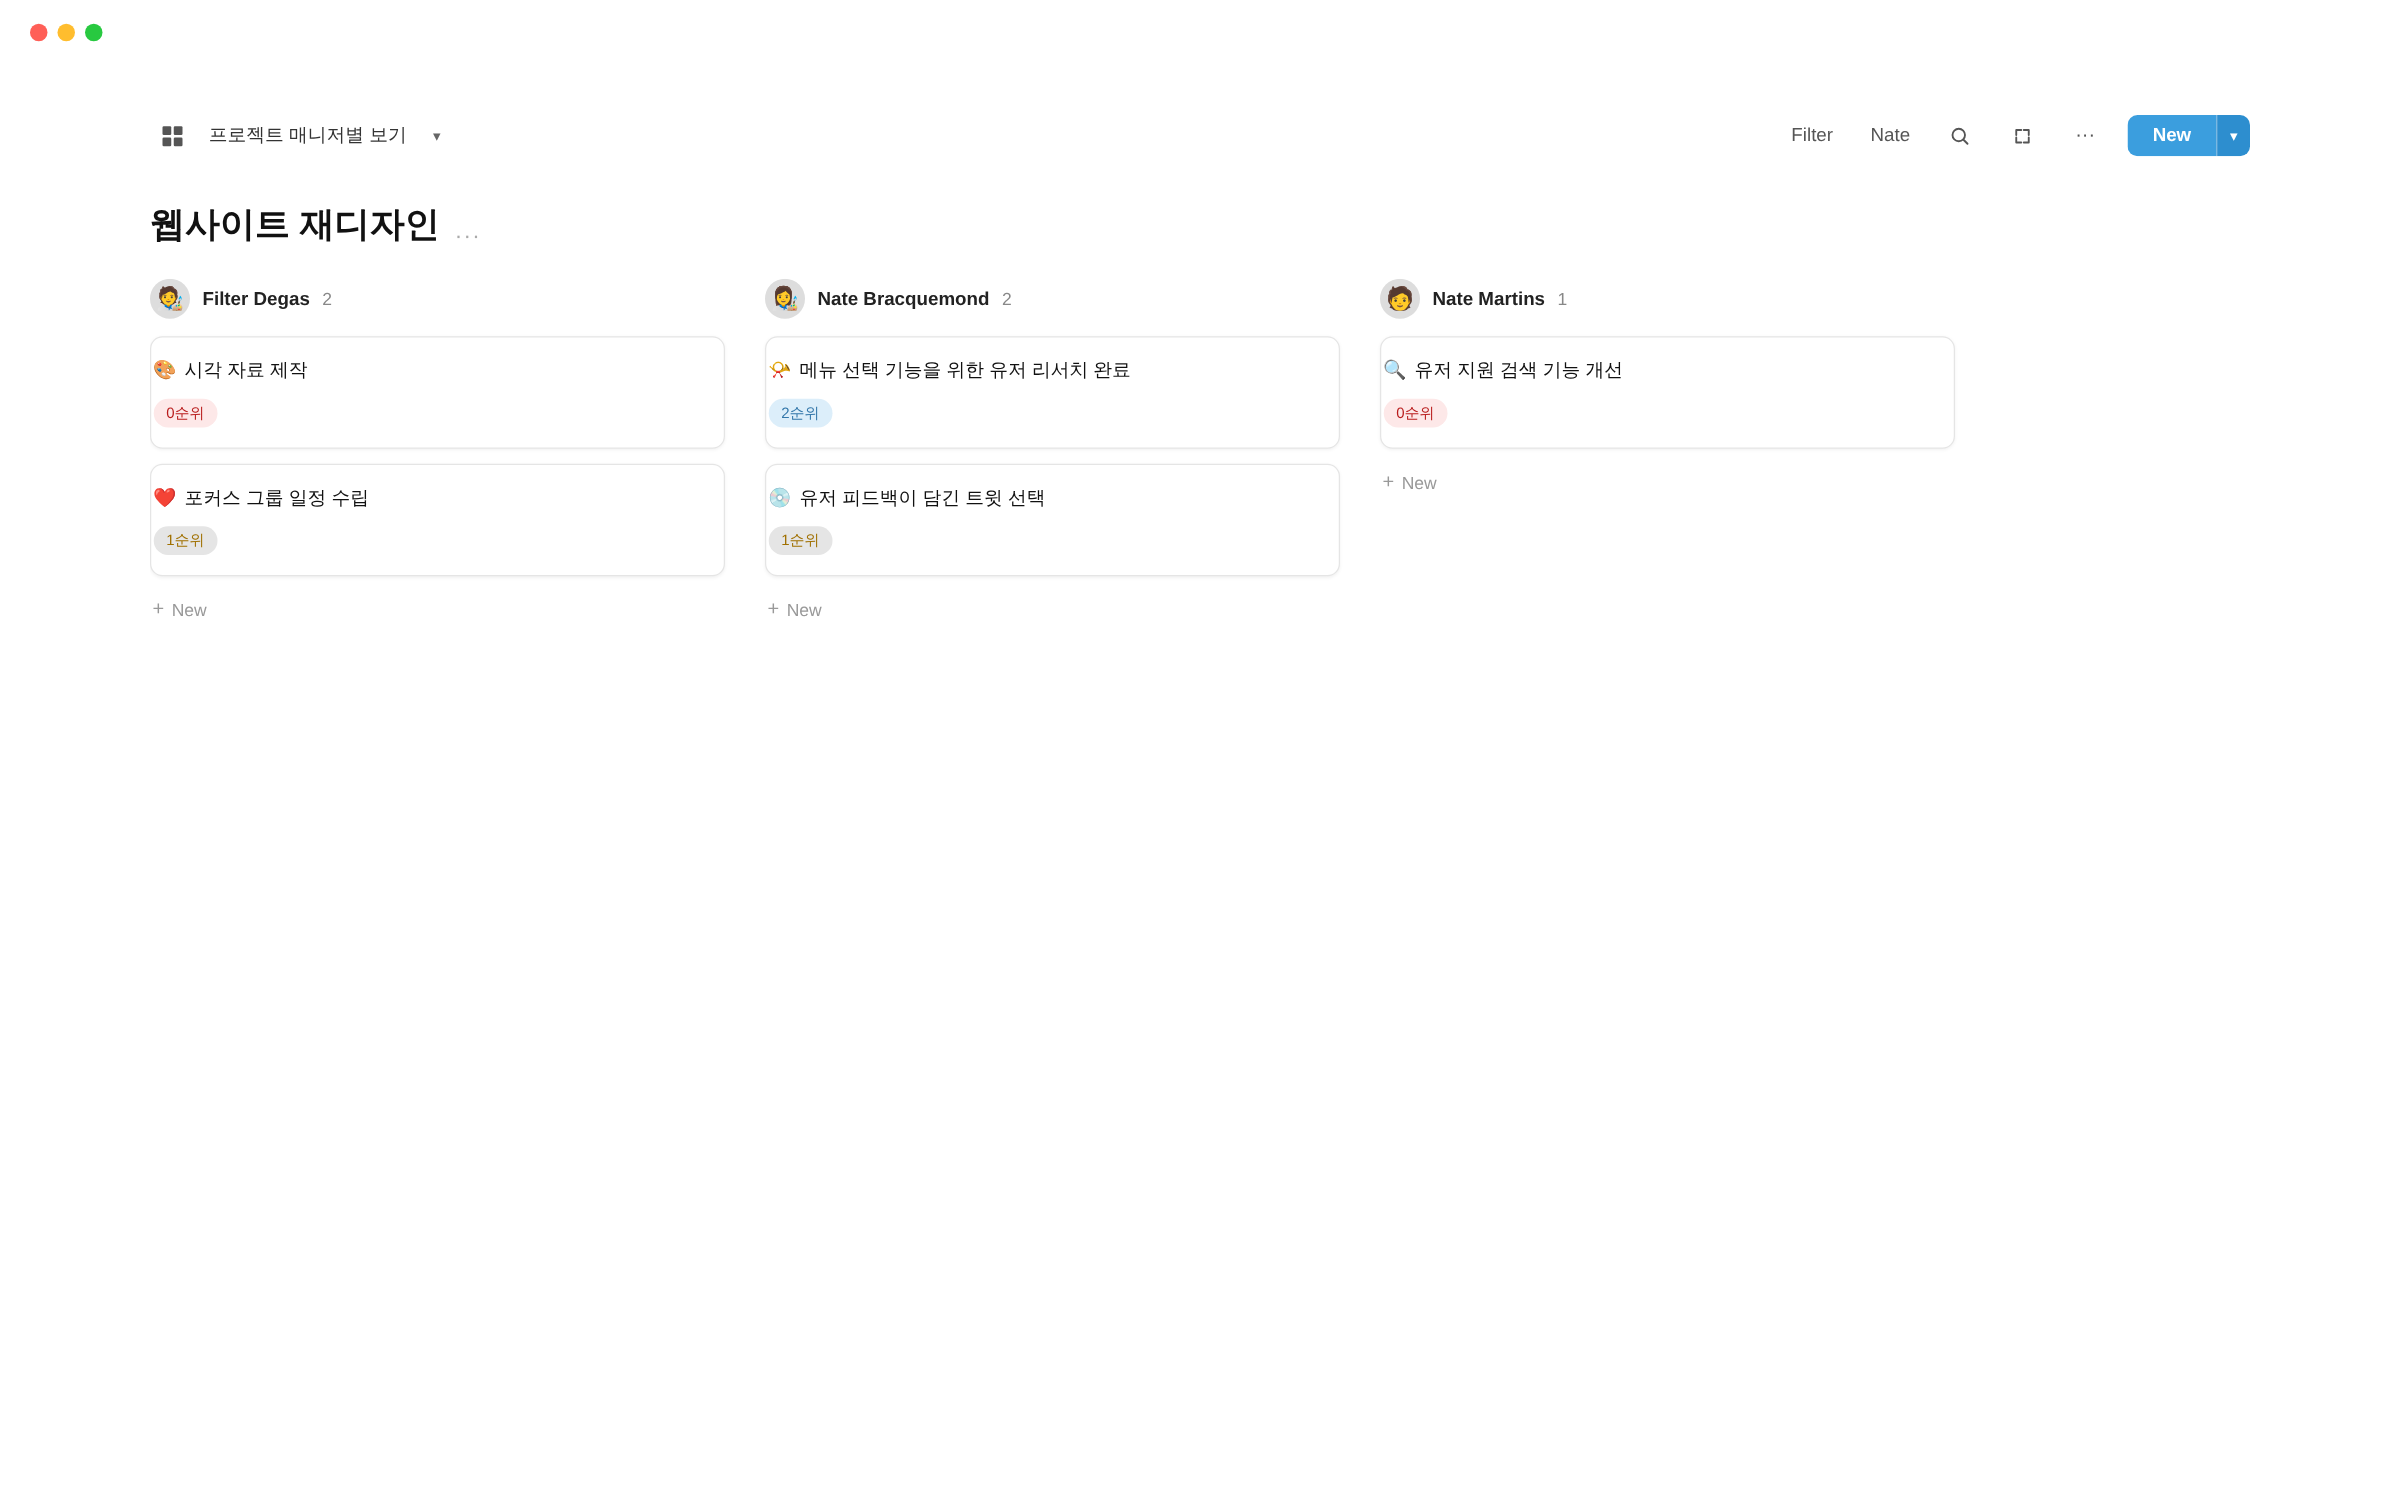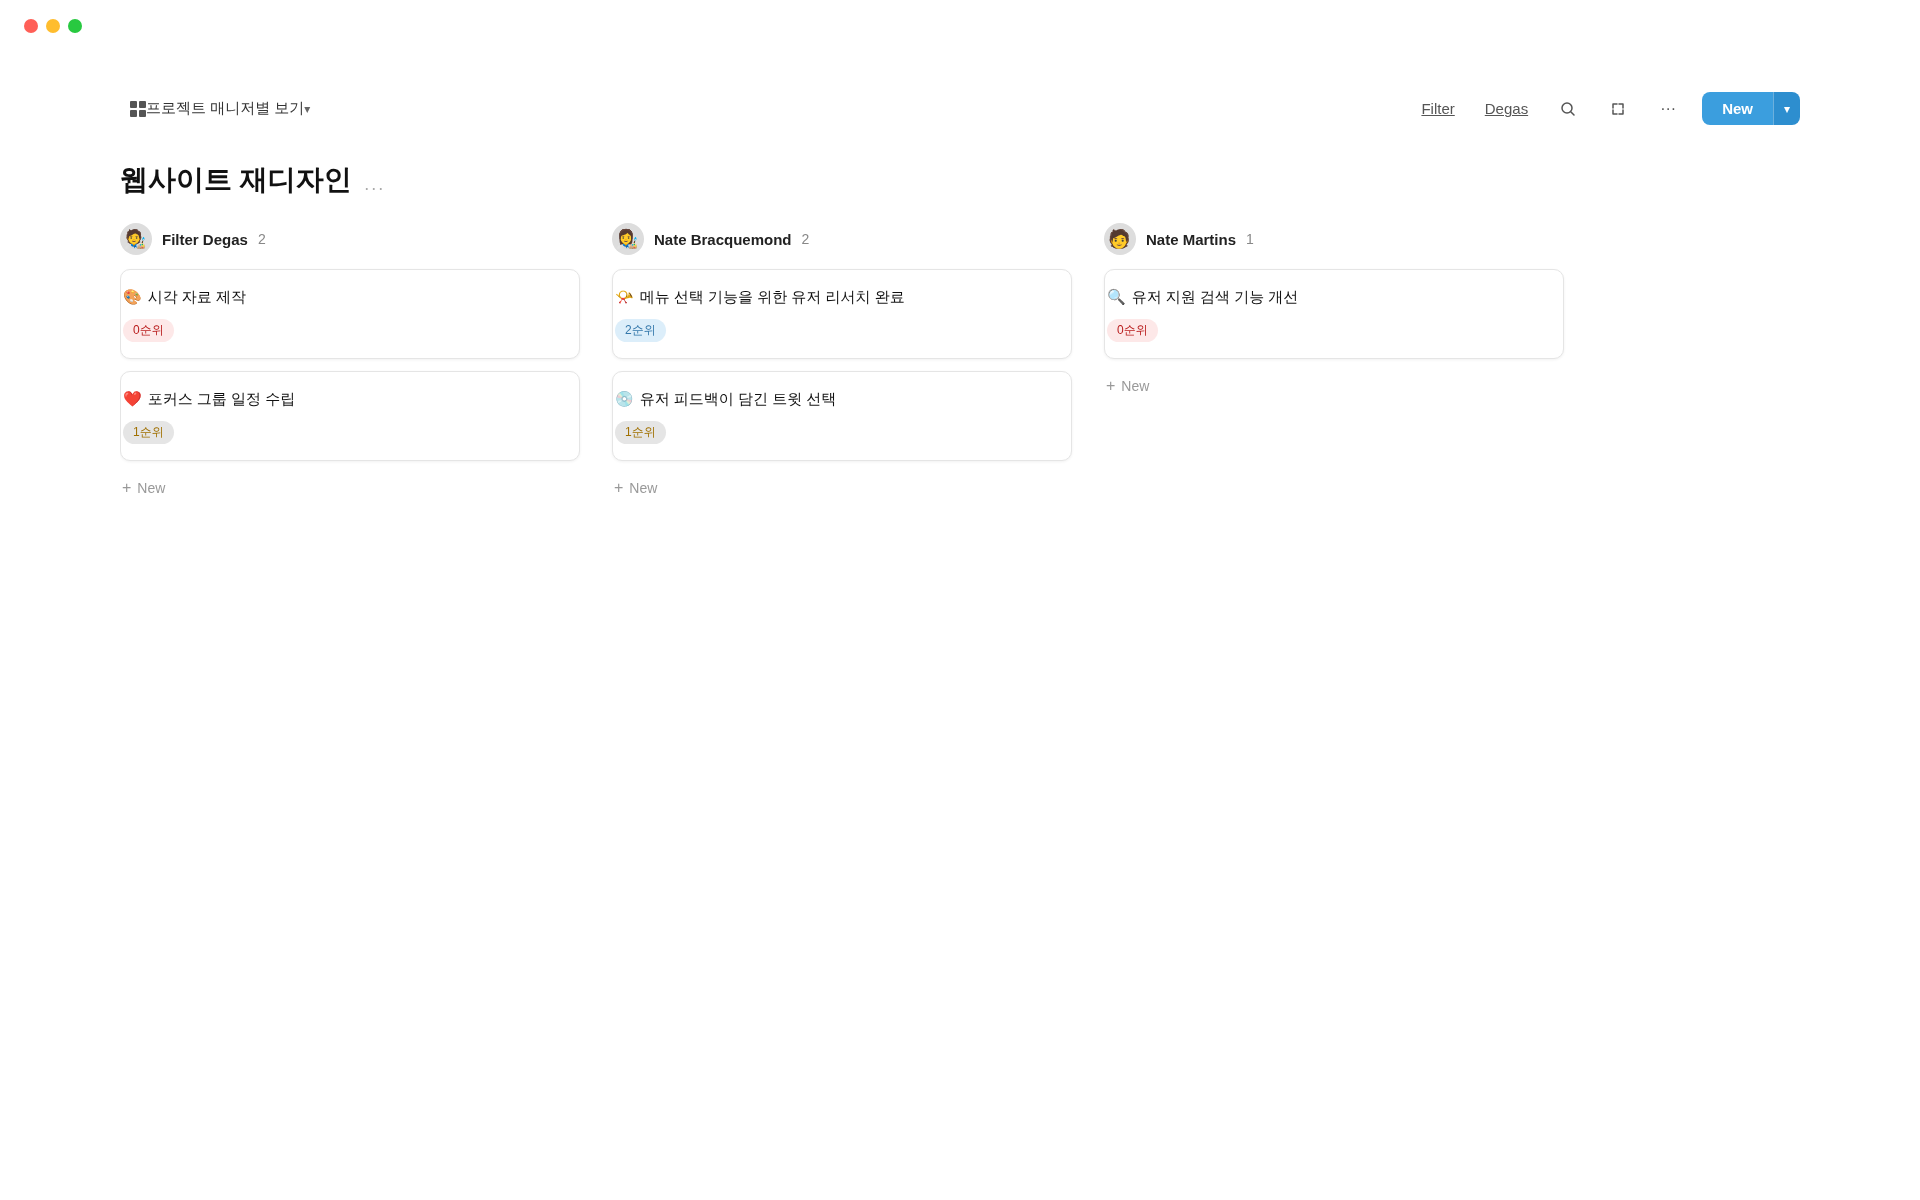--- a/index.html
+++ b/index.html
@@ -48,21 +48,21 @@
       margin-bottom: 36px;
     }
     .toolbar-left {
       display: flex;
       align-items: center;
       gap: 6px;
     }
     .view-selector {
       display: flex;
       align-items: center;
-      gap: 0;
+      gap: 21px;
       font-size: 15px;
       color: #333;
       cursor: pointer;
       padding: 6px 10px;
       border-radius: 6px;
       border: none;
       background: transparent;
     }
     .view-icon {
       display: grid;
@@ -85,21 +85,20 @@
       gap: 18px;
     }
     .toolbar-btn {
       font-size: 15px;
       color: #555;
       cursor: pointer;
       background: none;
       border: none;
       padding: 4px 6px;
       border-radius: 4px;
-      text-decoration: underline;
     }
     .toolbar-icon-btn {
       width: 32px; height: 32px;
       display: flex; align-items: center; justify-content: center;
       cursor: pointer;
       border-radius: 4px;
       color: #555;
       font-size: 16px;
     }
 
@@ -246,21 +245,21 @@
             <span></span>
             <span></span>
             <span></span>
         </div>
         <span>프로젝트 매니저별 보기</span>
         <span class="chevron-down">▾</span>
       </button>
     </div>
     <div class="toolbar-right">
       <button class="toolbar-btn">Filter</button>
-      <button class="toolbar-btn">Degas</button>
+      <button class="toolbar-btn">Nate</button>
       <div class="toolbar-icon-btn">
         <svg width="16" height="16" viewBox="0 0 16 16" fill="none">
           <circle cx="7" cy="7" r="5" stroke="#555" stroke-width="1.5"></circle>
           <line x1="11" y1="11" x2="14" y2="14" stroke="#555" stroke-width="1.5" stroke-linecap="round"></line>
         </svg>
       </div>
       <div class="toolbar-icon-btn">
         <svg width="16" height="16" viewBox="0 0 16 16" fill="none">
           <path d="M3 3h4M3 3v4M13 3h-4M13 3v4M3 13h4M3 13v-4M13 13h-4M13 13v-4" stroke="#555" stroke-width="1.5" stroke-linecap="round"></path>
         </svg>

